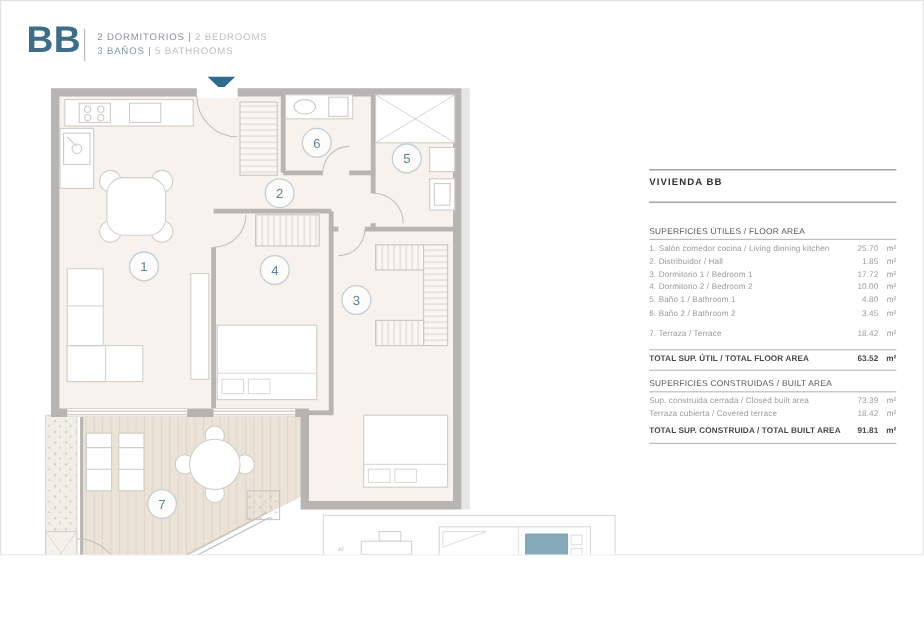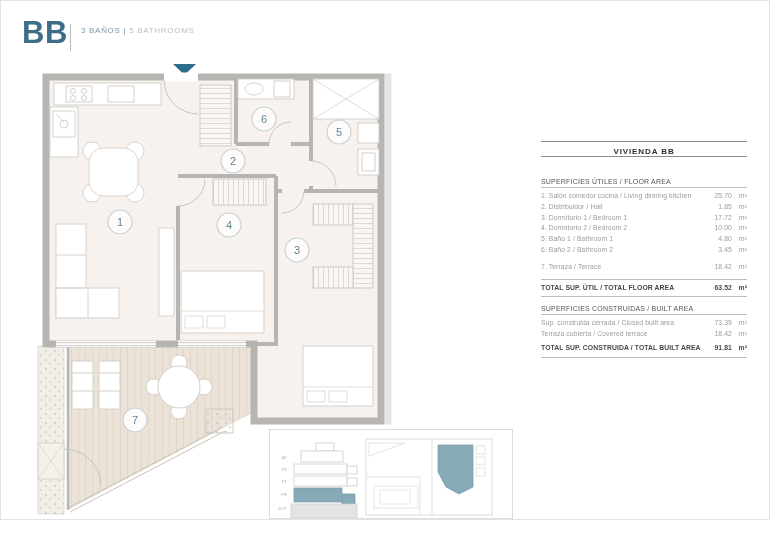--- a/index.html
+++ b/index.html
@@ -1,31 +1,31 @@
 <!DOCTYPE html>
 <html><head>
 <meta charset="utf-8">
 <style>
   html,body{margin:0;padding:0;background:#ffffff;font-family:"Liberation Sans",sans-serif;}
-  .page{position:relative;width:770px;height:520px;background:#fff;border:1px solid #e3e3e3;box-sizing:border-box;overflow:hidden;}
+  .page{position:relative;width:770px;height:463px;background:#fff;border:1px solid #e3e3e3;box-sizing:border-box;overflow:hidden;}
 
   
   .logo{position:absolute;left:21px;top:14px;font-size:31px;font-weight:bold;color:#3e6d89;letter-spacing:.5px;}
   .hdr-divider{position:absolute;left:69px;top:23px;width:1px;height:27px;background:#b9bcbe;}
   .hdr-specs{position:absolute;left:80px;top:24px;font-size:8px;letter-spacing:.7px;line-height:12px;white-space:nowrap;}
   .spec-primary{color:#8b9196;}
   .spec-primary2{color:#7e98a6;}
   .spec-secondary{color:#bcc0c3;}
 
   
   .plan{position:absolute;left:25px;top:60px;}
 
   
   .areas{position:absolute;left:540px;top:140px;width:206px;}
-  .t-title{border-top:1px solid #8e8e8e;border-bottom:1px solid #8e8e8e;padding:5px 0 0;text-align:center;
+  .t-title{border-top:1px solid #8e8e8e;border-bottom:1px solid #8e8e8e;padding:5px 0 12px;text-align:left;
            font-size:8px;font-weight:bold;letter-spacing:.9px;color:#2e2e2e;margin-bottom:21px;}
   .t-heading{font-size:7px;color:#555;letter-spacing:.2px;border-bottom:1px solid #bdbdbd;padding-bottom:2px;margin-bottom:3px;}
   .t-row{display:flex;align-items:baseline;font-size:6.8px;color:#9b9b9b;line-height:10.8px;letter-spacing:.1px;}
   .t-row .lbl{flex:1;}
   .t-row .val{width:28px;text-align:right;}
   .t-row .unit{width:15px;text-align:right;}
   .t-row.gap-before{margin-top:6px;}
   .t-total{font-weight:bold;color:#474747;border-top:1px solid #bdbdbd;border-bottom:1px solid #bdbdbd;
            padding:3px 0;margin-top:6px;}
   .sec2{margin-top:8px;}
@@ -45,20 +45,21 @@
               padding:3px 0 0 33px;font-size:6.8px;color:#9a9a9a;letter-spacing:.2px;}
 </style>
 </head>
 <body>
 
 <div class="page">
 
   <div class="logo">BB</div>
   <div class="hdr-divider"></div>
   <div class="hdr-specs">
+    <div><span class="spec-primary">2 DORMITORIOS |</span><span class="spec-secondary"> 2 BEDROOMS</span></div>
     <div><span class="spec-primary2">3 BAÑOS |</span><span class="spec-secondary"> 5 BATHROOMS</span></div>
   </div>
 
   <svg class="plan" width="400" height="465" viewBox="0 0 400 465">
     <defs>
       <pattern id="p-vlines" width="5" height="5" patternUnits="userSpaceOnUse">
         <rect width="5" height="5" fill="#faf6f1"></rect>
           <path d="M2.5,0 V5" stroke="#d6d1ca" stroke-width="0.8"></path>
       </pattern>
       <pattern id="p-hlines" width="5" height="5" patternUnits="userSpaceOnUse">

